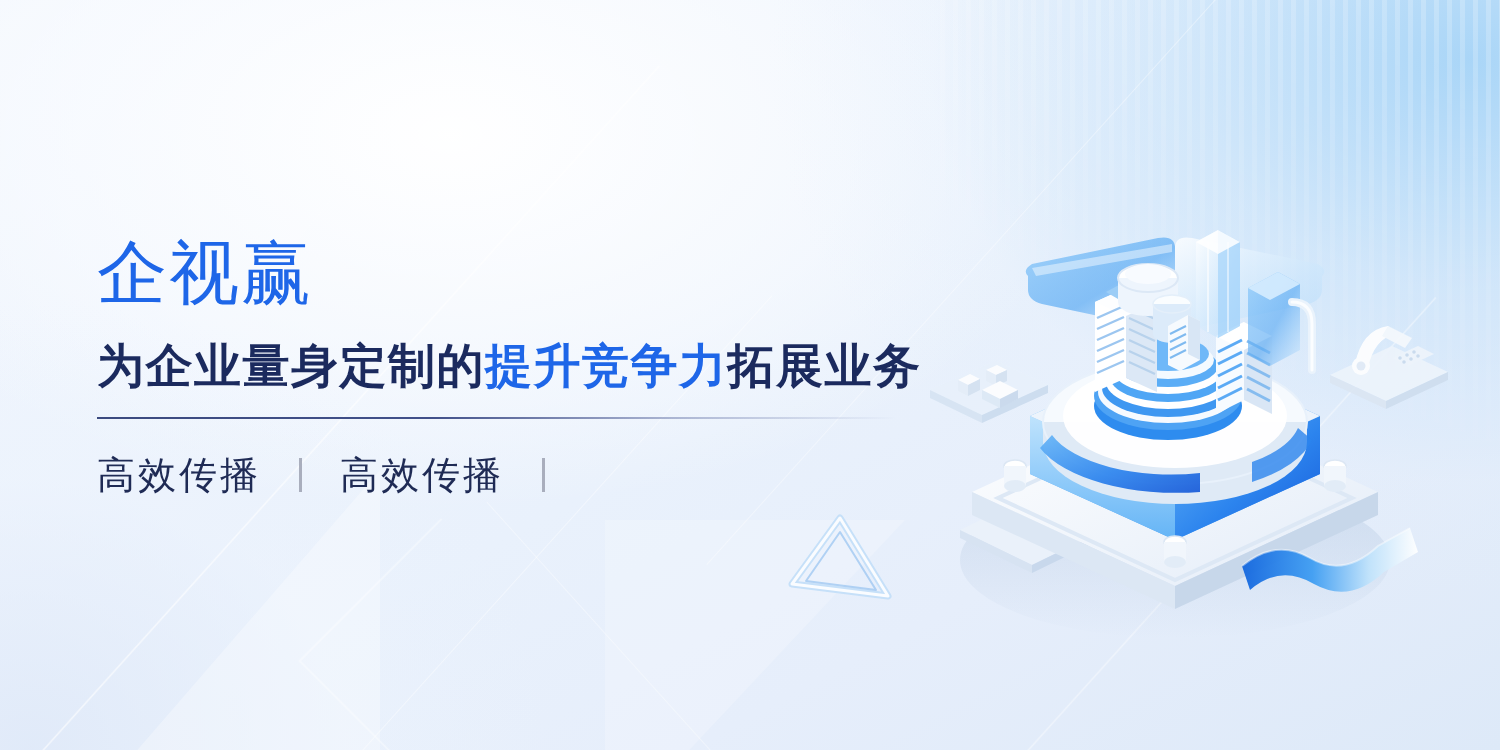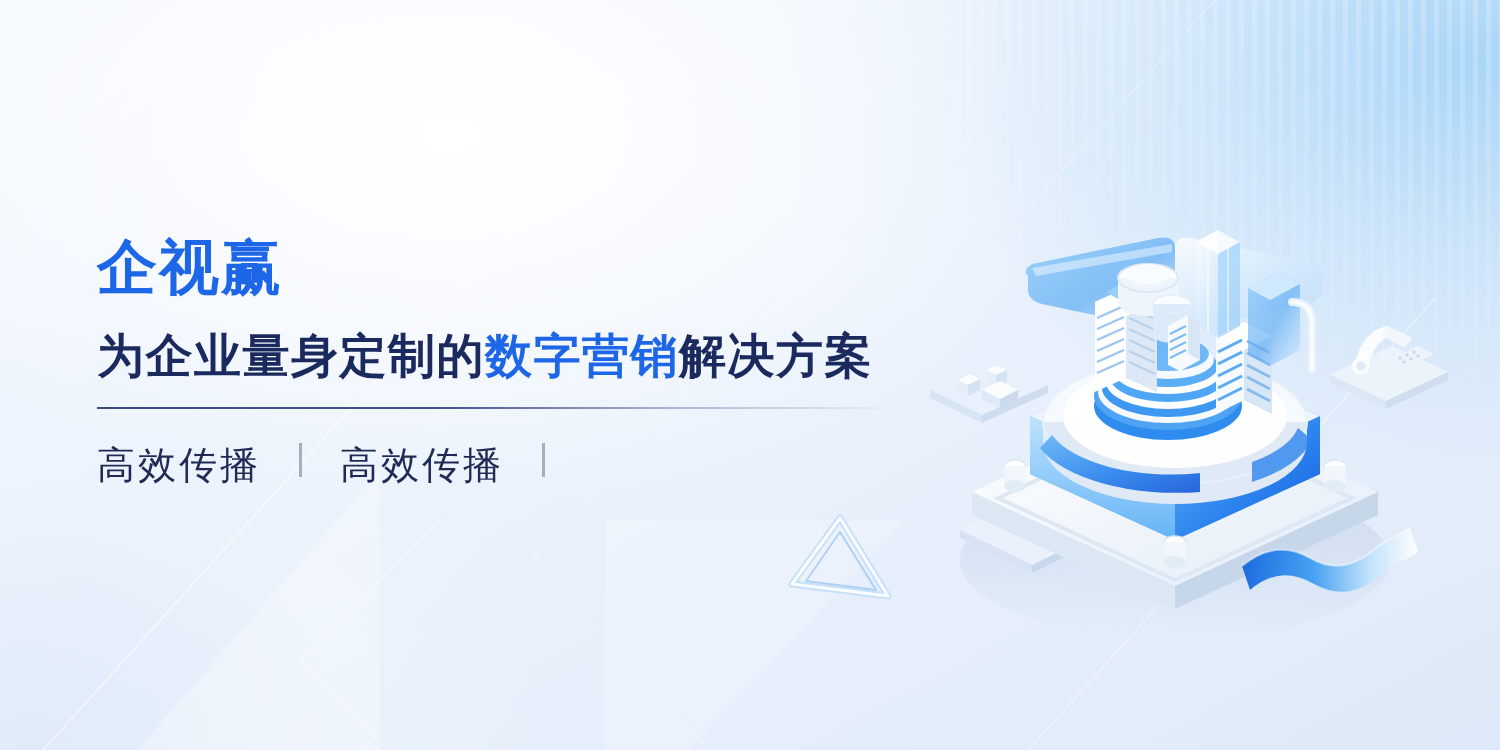--- a/index.html
+++ b/index.html
@@ -93,23 +93,23 @@
 
   
   .content {
     position: absolute;
     left: 97px;
     top: 238px;
     width: 830px;
   }
 
   .brand-title {
-    font-size: 60px;
+    font-size: 70px;
     line-height: 1;
-    font-weight: 700;
+    font-weight: 400;
     letter-spacing: 2px;
     color: #1E66E8;
     margin: 0;
     white-space: nowrap;
   }
 
   .headline {
     margin: 32px 0 0 0;
     font-size: 47px;
     line-height: 1.12;
@@ -130,20 +130,21 @@
   }
 
   .tagline {
     margin-top: 34px;
     font-size: 38px;
     line-height: 1.2;
     font-weight: 400;
     letter-spacing: 3px;
     color: #1F2B55;
     display: flex;
+    align-items: center;
     white-space: nowrap;
     gap: 12px;
   }
   .tagline .tg-sep {
     display: inline-block;
     width: 3px;
     height: 34px;
     background: #a9aebd;
     margin: 0 26px;
     flex: 0 0 auto;
@@ -175,21 +176,21 @@
     <div class="tri tri-b"></div>
     <div class="tri tri-c"></div>
 
     <div class="chev2"></div>
   </div>
 
   <div class="content">
 
     <h1 class="brand-title">企视赢</h1>
 
-    <h2 class="headline"><span>为企业量身定制的</span><span class="hl">数字营销</span><span>解决方案</span></h2>
+    <h2 class="headline"><span>为企业量身定制的</span><span class="hl">提升竞争力</span><span>拓展业务</span></h2>
 
     <div class="rule"></div>
 
     <div class="tagline">
       <span>高效传播</span>
       <span class="tg-sep"></span>
       <span>高效传播</span>
       <span class="tg-sep"></span>
     </div>
 

